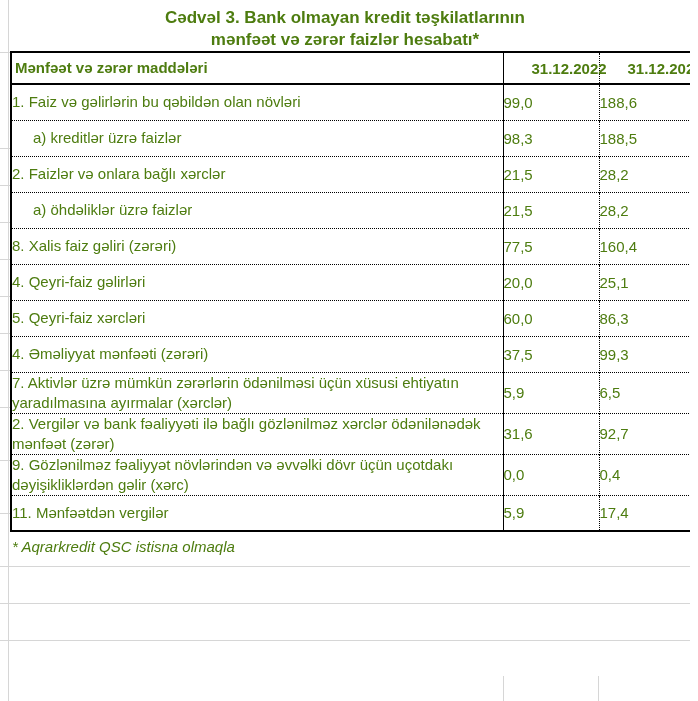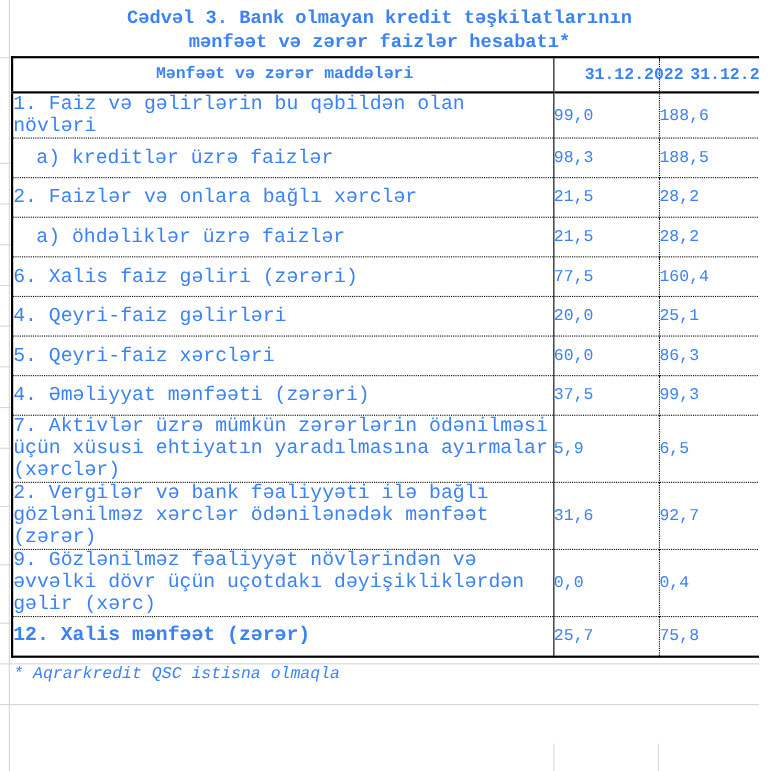--- a/index.html
+++ b/index.html
@@ -1,22 +1,22 @@
 <!DOCTYPE html>
 <html><head>
 <meta charset="utf-8">
 <style>
   html, body { margin: 0; padding: 0; }
   .page {
     position: relative;
     width: 690px;
     height: 701px;
     background: #ffffff;
-    font-family: Liberation Mono, monospace;
-    color: #3b82f6;
+    font-family: Liberation Sans, sans-serif;
+    color: #4d7c0f;
     overflow: hidden;
   }
 
   
   .grid-layer { position: absolute; inset: 0; z-index: 0; }
   .gl { position: absolute; background: #d6d6d6; }
   .gl.v { width: 1px; }
   .gl.h { height: 1px; }
 
   
@@ -55,21 +55,21 @@
     border-bottom: 2.5px solid #000;
     font-weight: bold;
     font-size: 15px;
     text-align: center;
     vertical-align: middle;
     padding-left: 28px;
   }
 
   td.label {
     border-right: 1px solid #000;
-    font-size: 18px;
+    font-size: 15px;
     text-align: left;
     vertical-align: middle;
     padding: 4px 6px 4px 3px;
     line-height: 20px;
   }
   td.label.indent { padding-left: 21px; }
   td.label.bold { font-weight: bold; }
 
   td.val {
     font-size: 15px;
@@ -124,21 +124,21 @@
 
 
     <table class="pl">
       <colgroup>
         <col style="width:492px">
         <col style="width:96px">
         <col style="width:93px">
       </colgroup>
       <thead>
         <tr class="head-row">
-          <td class="label" style="font-weight:bold; text-align:center; padding-left:3px;">Mənfəət və zərər maddələri</td>
+          <td class="label" style="font-weight:bold; text-align:left; padding-left:3px;">Mənfəət və zərər maddələri</td>
           <td class="val mid">31.12.2022</td>
           <td class="val">31.12.2023</td>
         </tr>
       </thead>
       <tbody>
           <tr>
             <td class="label">1. Faiz və gəlirlərin bu qəbildən olan növləri</td>
             <td class="val mid">99,0</td>
             <td class="val">188,6</td>
           </tr>
@@ -151,21 +151,21 @@
             <td class="label">2. Faizlər və onlara bağlı xərclər</td>
             <td class="val mid">21,5</td>
             <td class="val">28,2</td>
           </tr>
           <tr>
             <td class="label indent">a) öhdəliklər üzrə faizlər</td>
             <td class="val mid">21,5</td>
             <td class="val">28,2</td>
           </tr>
           <tr>
-            <td class="label">6. Xalis faiz gəliri (zərəri)</td>
+            <td class="label">8. Xalis faiz gəliri (zərəri)</td>
             <td class="val mid">77,5</td>
             <td class="val">160,4</td>
           </tr>
           <tr>
             <td class="label">4. Qeyri-faiz gəlirləri</td>
             <td class="val mid">20,0</td>
             <td class="val">25,1</td>
           </tr>
           <tr>
             <td class="label">5. Qeyri-faiz xərcləri</td>
@@ -186,22 +186,22 @@
             <td class="label">2. Vergilər və bank fəaliyyəti ilə bağlı gözlənilməz xərclər ödənilənədək mənfəət (zərər)</td>
             <td class="val mid">31,6</td>
             <td class="val">92,7</td>
           </tr>
           <tr>
             <td class="label">9. Gözlənilməz fəaliyyət növlərindən və əvvəlki dövr üçün uçotdakı dəyişikliklərdən gəlir (xərc)</td>
             <td class="val mid">0,0</td>
             <td class="val">0,4</td>
           </tr>
           <tr>
-            <td class="label bold">12. Xalis mənfəət (zərər)</td>
-            <td class="val mid">25,7</td>
-            <td class="val">75,8</td>
+            <td class="label">11. Mənfəətdən vergilər</td>
+            <td class="val mid">5,9</td>
+            <td class="val">17,4</td>
           </tr>
         </tbody>
     </table>
 
     <div class="footnote">* Aqrarkredit QSC istisna olmaqla</div>
   </div>
 </div>
 
 </body></html>

